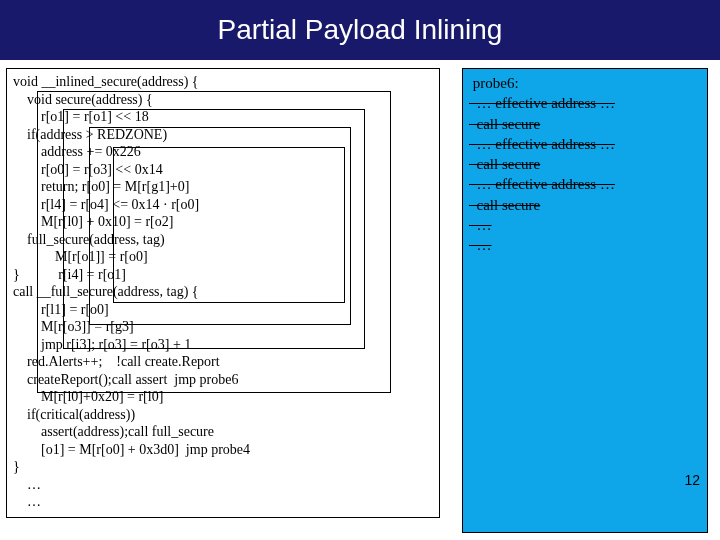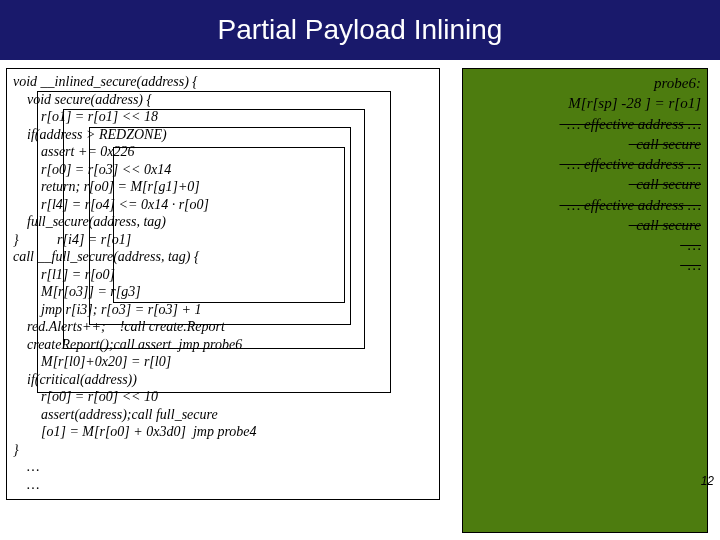--- a/index.html
+++ b/index.html
@@ -16,21 +16,20 @@
     color: #fff;
     height: 60px;
     display: flex;
     align-items: center;
     justify-content: center;
     font-size: 28px;
   }
   .content {
     position: relative;
     height: 436px;
-    font-style: italic;
   }
   
   .code-panel {
     position: absolute;
     left: 6px;
     top: 8px;
     width: 420px;
     border: 1px solid #000;
     font-family: "Times New Roman", serif;
     font-size: 14px;
@@ -79,83 +78,82 @@
     position: absolute;
     right: 12px;
     top: 8px;
     width: 232px;
     height: 455px;
     border: 1px solid #000;
     font-family: "Times New Roman", serif;
     font-size: 15px;
     line-height: 1.35;
     padding: 4px 6px;
-    background: #4d7c0f;
-    text-align: right;
+    background: #0ea5e9;
   }
   .probe-box .plain {
     white-space: pre;
   }
   .struck {
     text-decoration: line-through;
     color: #000;
   }
   .page-num {
     position: absolute;
-    right: 6px;
+    right: 20px;
     bottom: 8px;
-    font-size: 12px;
+    font-size: 14px;
     color: #000;
     font-family: Arial, sans-serif;
   }
 </style>
 </head>
 <body>
 
 <div class="title-bar">
   <span>Partial Payload Inlining</span>
 </div>
 
 <div class="content">
 
   <div class="code-panel">
     <div class="code-line">void __inlined_secure(address) {</div>
     <div class="code-line">    void secure(address) {</div>
     <div class="code-line">        r[o1] = r[o1] &lt;&lt; 18</div>
     <div class="code-line">    if(address &gt; REDZONE)</div>
-    <div class="code-line">        assert += 0x226</div>
+    <div class="code-line">        address += 0x226</div>
     <div class="code-line">        r[o0] = r[o3] &lt;&lt; 0x14</div>
     <div class="code-line">        return; r[o0] = M[r[g1]+0]</div>
     <div class="code-line">        r[l4] = r[o4] &lt;= 0x14 · r[o0]</div>
+    <div class="code-line">        M[r[l0] + 0x10] = r[o2]</div>
     <div class="code-line">    full_secure(address, tag)</div>
+    <div class="code-line">            M[r[o1]] = r[o0]</div>
     <div class="code-line">}           r[i4] = r[o1]</div>
     <div class="code-line">call __full_secure(address, tag) {</div>
     <div class="code-line">        r[l1] = r[o0]</div>
     <div class="code-line">        M[r[o3]] = r[g3]</div>
     <div class="code-line">        jmp r[i3]; r[o3] = r[o3] + 1</div>
     <div class="code-line">    red.Alerts++;    !call create.Report</div>
     <div class="code-line">    createReport();call assert  jmp probe6</div>
     <div class="code-line">        M[r[l0]+0x20] = r[l0]</div>
     <div class="code-line">    if(critical(address))</div>
-    <div class="code-line">        r[o0] = r[o0] &lt;&lt; 10</div>
     <div class="code-line">        assert(address);call full_secure</div>
     <div class="code-line">        [o1] = M[r[o0] + 0x3d0]  jmp probe4</div>
     <div class="code-line">}</div>
     <div class="code-line">    …</div>
     <div class="code-line">    …</div>
 
     <div class="inner-box"></div>
     <div class="inner-box2"></div>
     <div class="inner-box3"></div>
     <div class="inner-box4"></div>
   </div>
 
   <div class="probe-box">
     <div class="plain"> probe6:</div>
-    <div class="plain">  M[r[sp] -28 ] = r[o1]</div>
     <div class="plain"></div>
     <div class="plain struck">  … effective address …</div>
     <div class="plain struck">  call secure</div>
     <div class="plain struck">  … effective address …</div>
     <div class="plain struck">  call secure</div>
     <div class="plain struck">  … effective address …</div>
     <div class="plain struck">  call secure</div>
     <div class="plain"></div>
     <div class="plain struck">  …</div>
     <div class="plain struck">  …</div>

